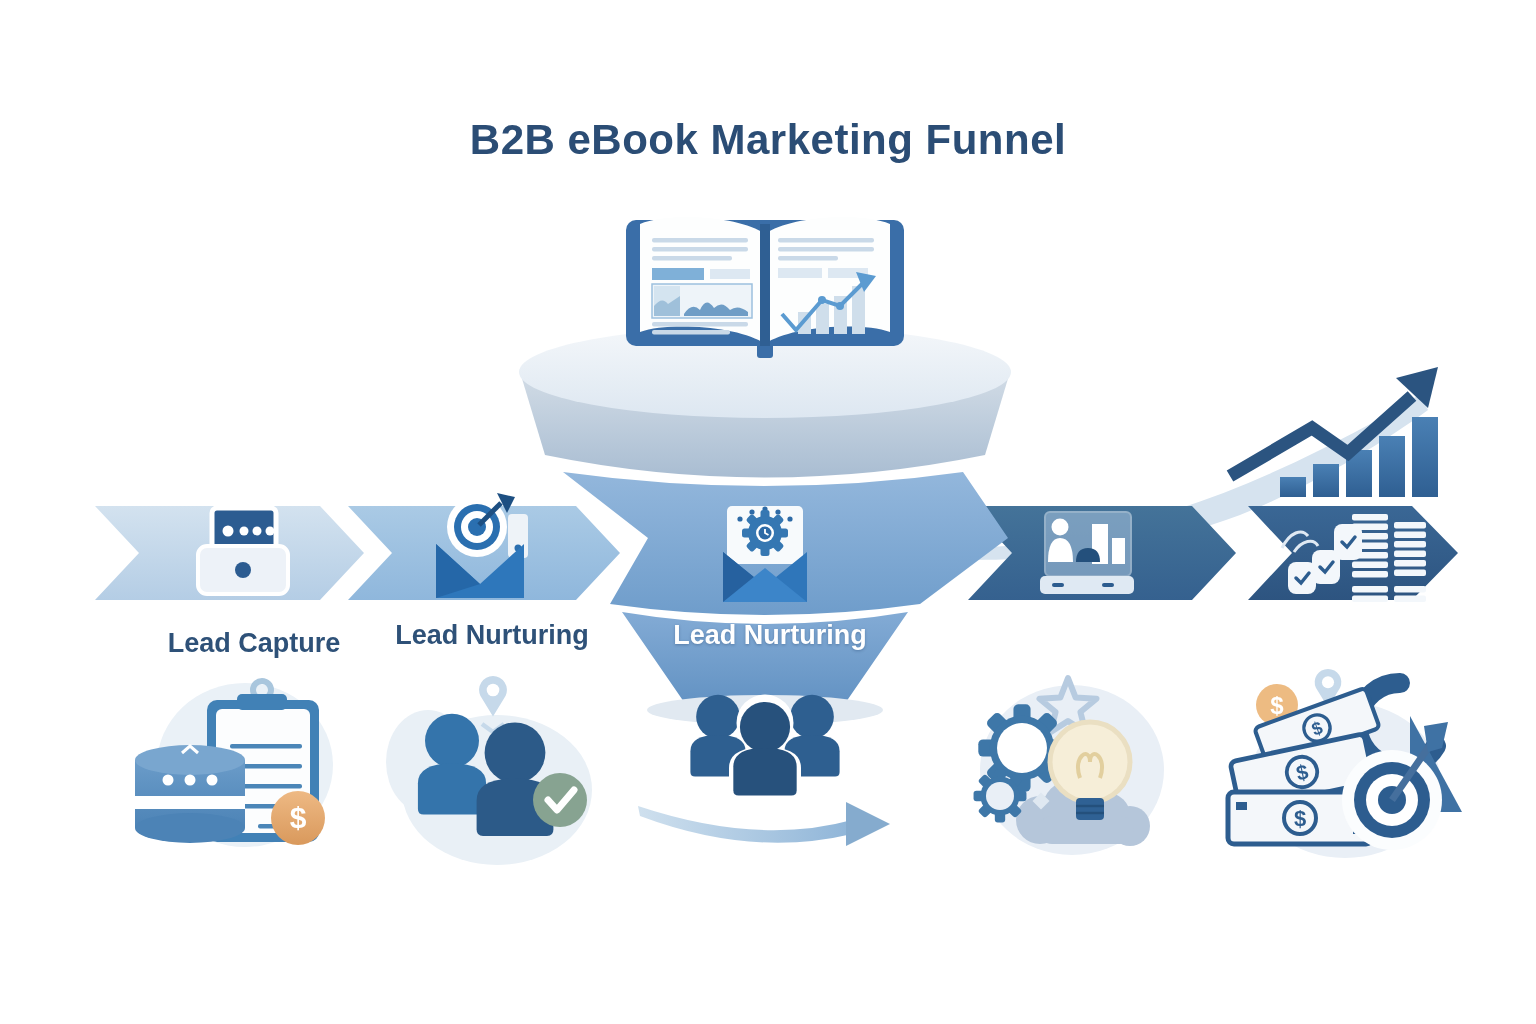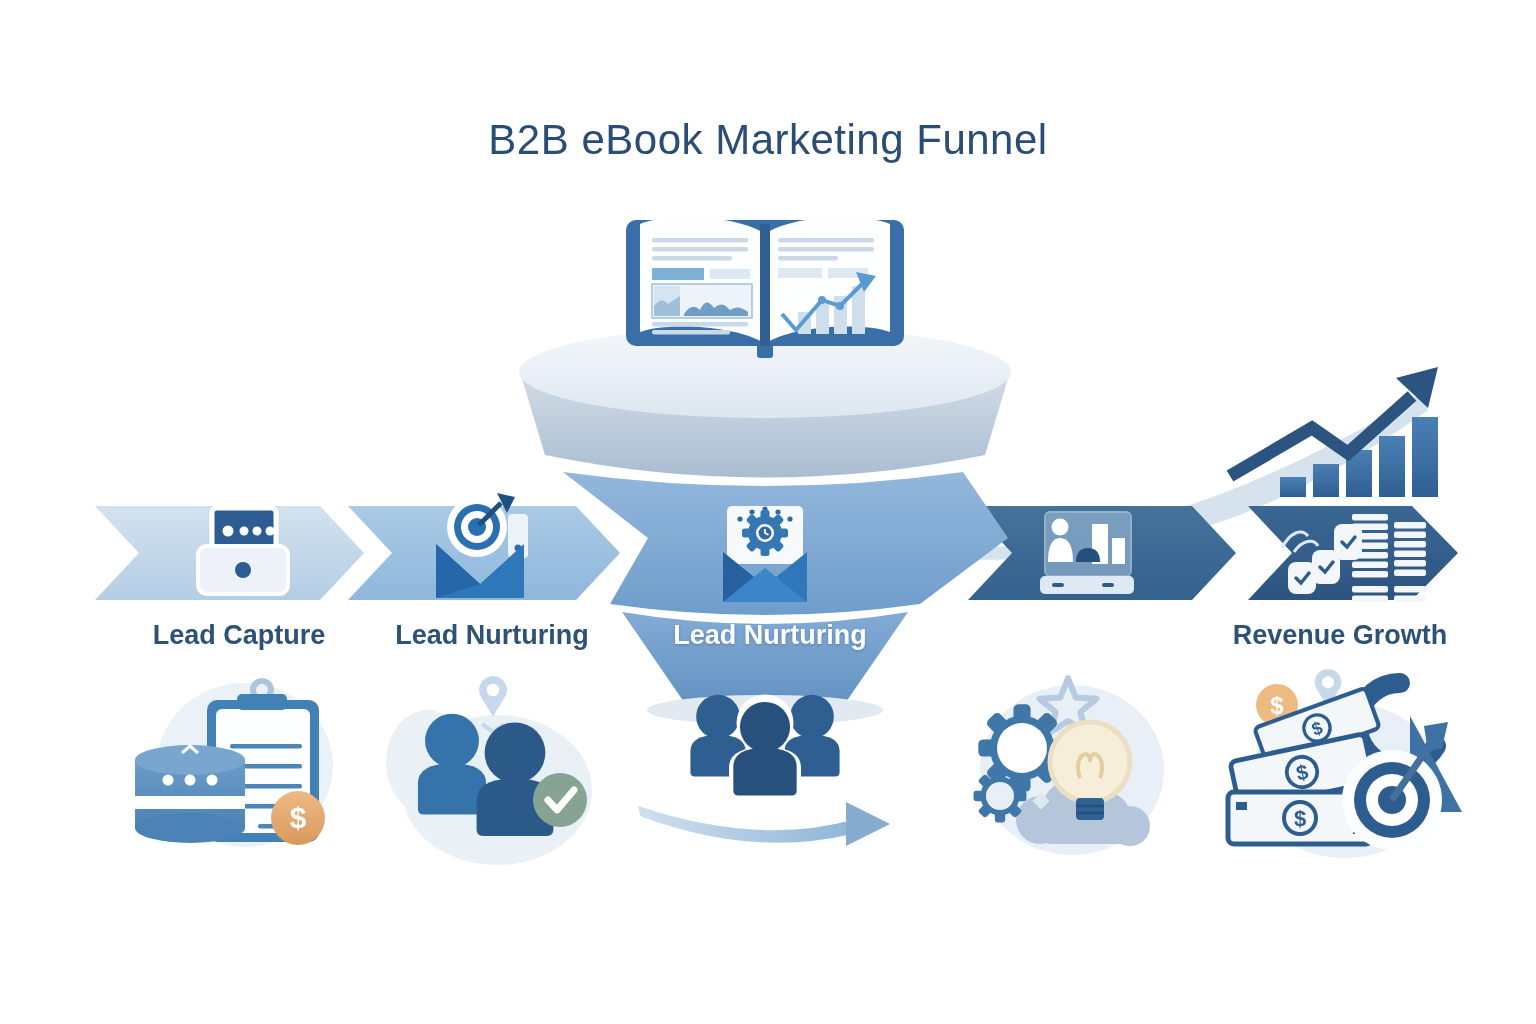--- a/index.html
+++ b/index.html
@@ -1,24 +1,24 @@
 <!DOCTYPE html>
 <html><head>
 <meta charset="utf-8">
 <style>
   html,body{margin:0;padding:0;background:#ffffff;}
   .canvas{position:relative;width:1536px;height:1024px;background:#ffffff;overflow:hidden;
           font-family:"Liberation Sans",sans-serif;}
   .scene{position:absolute;left:0;top:0;width:1536px;height:1024px;}
   .title{position:absolute;top:116px;left:0;width:100%;text-align:center;
-         font-size:42px;font-weight:400;color:#2b4d75;letter-spacing:.5px;}
+         font-size:42px;font-weight:700;color:#2b4d75;letter-spacing:.5px;}
   .stage-label{position:absolute;top:620px;font-size:27px;font-weight:700;
                color:#2e5178;text-align:center;white-space:nowrap;}
   .stage-label.on-funnel{color:#ffffff;text-shadow:0 1px 3px rgba(25,55,95,.35);}
-  .lbl1{left:109px;width:260px;}
+  .lbl1{left:124px;width:260px;margin-top:8px;}
   .lbl2{left:362px;width:260px;}
   .lbl3{left:640px;width:260px;}
   .lbl4{left:942px;width:280px;}
   .lbl5{left:1208px;width:264px;}
 </style>
 </head>
 <body>
 
 <div class="canvas">
 
@@ -348,15 +348,14 @@
       <line x1="1392" y1="800" x2="1432" y2="742" stroke="#456f9d" stroke-width="7"></line>
       <polygon points="1424,726 1448,722 1442,748 1428,752" fill="#3f72a4"></polygon>
     </g>
   </g>
 </svg>
 
 <div class="title">B2B eBook Marketing Funnel</div>
 <div class="stage-label lbl1">Lead Capture</div>
 <div class="stage-label lbl2">Lead Nurturing</div>
 <div class="stage-label lbl3 on-funnel">Lead Nurturing</div>
-<div class="stage-label lbl5">Revenue Growth</div>
 
 </div>
 
 </body></html>

